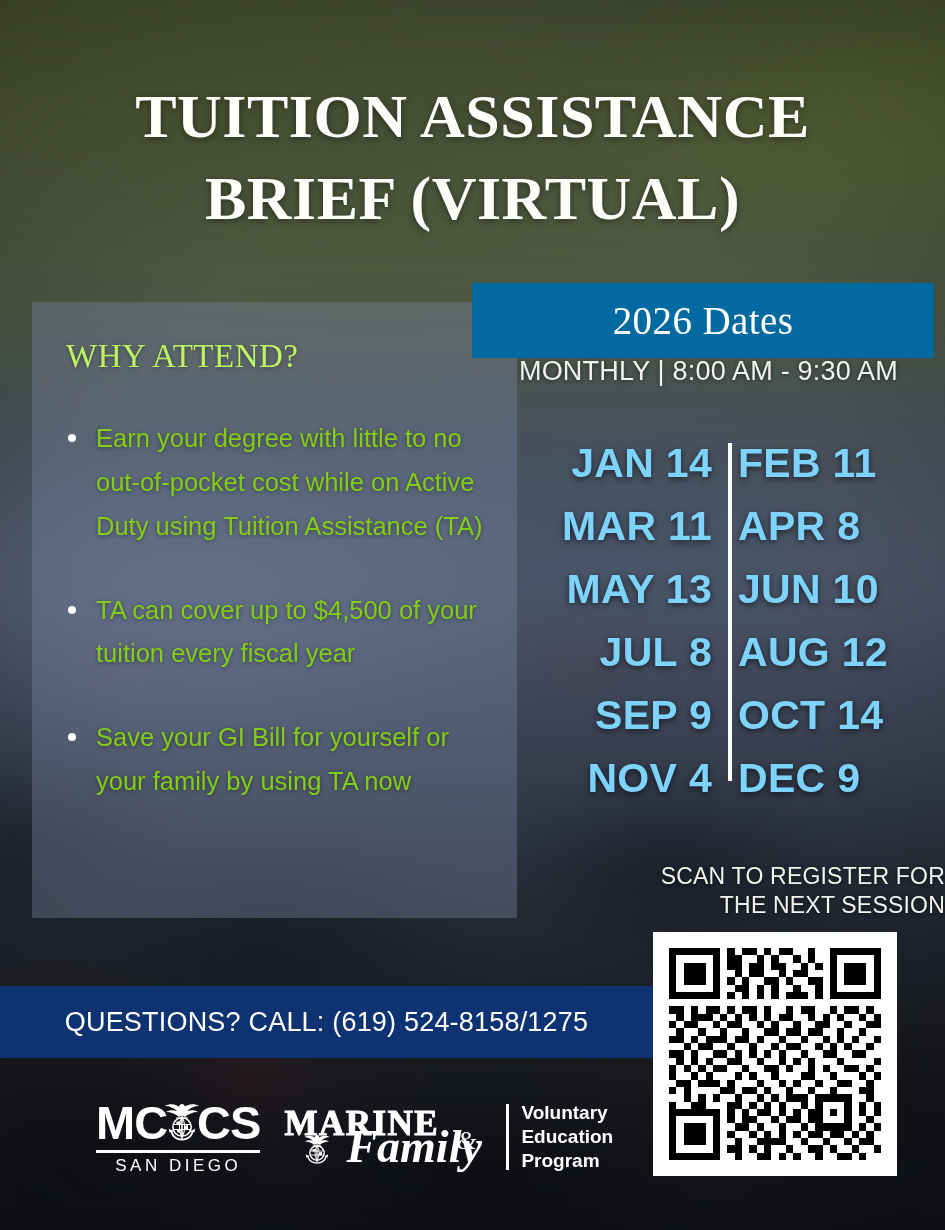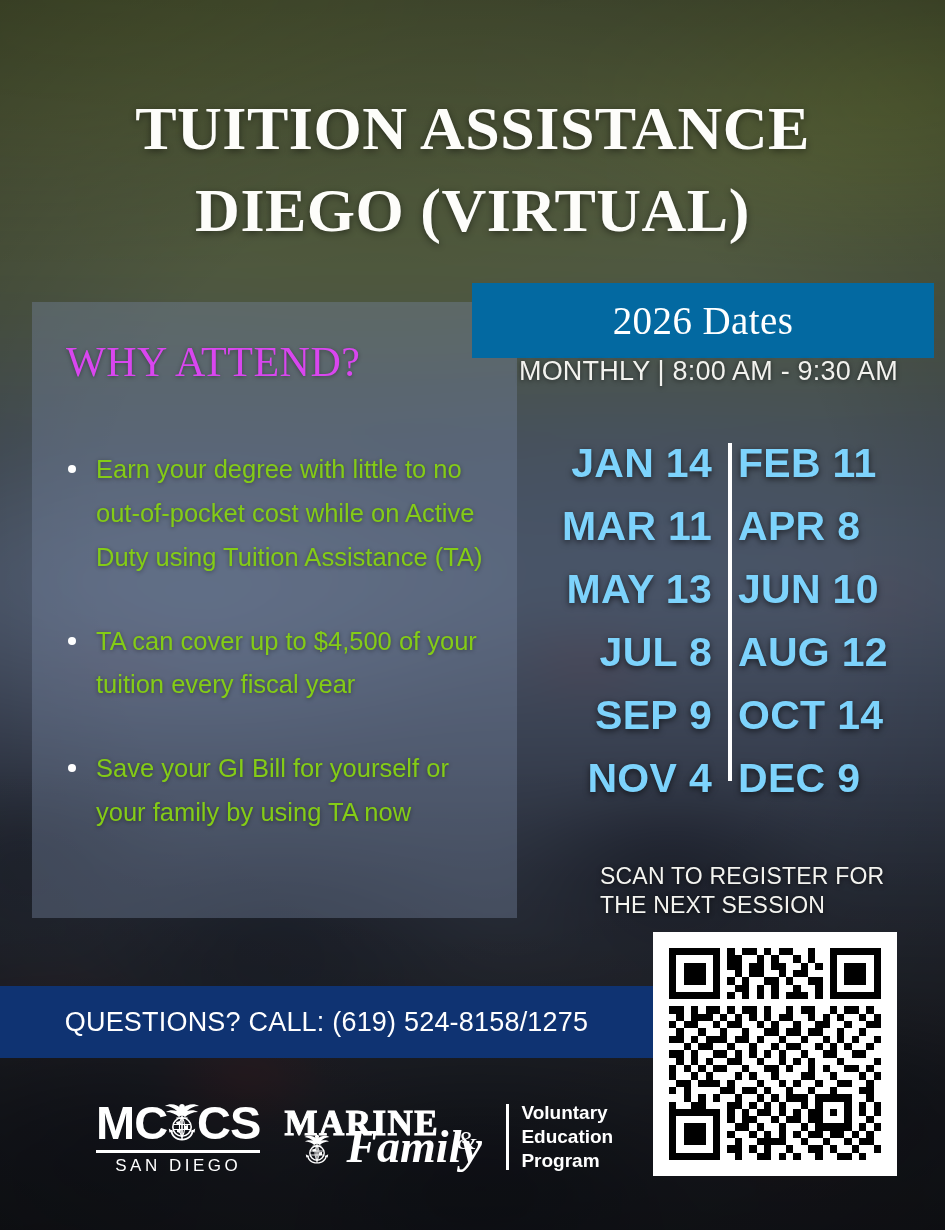--- a/index.html
+++ b/index.html
@@ -61,21 +61,21 @@
   }
   .bg-vignette{
     position:absolute; inset:0;
     background:
       linear-gradient(180deg, rgba(0,0,0,.20) 0%, rgba(0,0,0,0) 22%, rgba(0,0,0,0) 62%, rgba(0,0,0,.28) 100%),
       radial-gradient(circle at 50% 45%, rgba(0,0,0,0) 45%, rgba(0,0,0,.30) 100%);
   }
 
   
   .title{
-    position:absolute; left:0; right:0; top:88px;
+    position:absolute; left:0; right:0; top:76px;
     text-align:center;
     font-family:"Liberation Serif", serif;
     font-weight:700;
     font-size:62px;
     line-height:1.32;
     letter-spacing:.5px;
     color:#fdfdfa;
     text-shadow:0 2px 7px rgba(0,0,0,.45);
     padding:0 60px;
   }
@@ -84,24 +84,24 @@
   .left-panel{
     position:absolute;
     left:32px; top:302px;
     width:485px; height:616px;
     background:rgba(118,133,160,.40);
     padding:36px 30px 0 34px;
   }
   .why-heading{
     font-family:"Liberation Serif", serif;
     font-weight:400;
-    font-size:42px;
-    color:#d946ef;
+    font-size:33px;
+    color:#bef264;
     letter-spacing:.5px;
-    margin-bottom:62px;
+    margin-bottom:42px;
     text-shadow:0 1px 4px rgba(0,0,0,.35);
   }
   .bullets{ list-style:none; }
   .bullets li{
     position:relative;
     padding-left:30px;
     margin-bottom:40px;
     font-family:"Liberation Sans", sans-serif;
     font-size:25.5px;
     line-height:1.72;
@@ -176,21 +176,21 @@
   .date-cell.right{
     width:229px;
     text-align:left;
     padding-left:22px;
   }
 
   .scan-text{
     position:absolute;
     left:600px; top:862px;
     width:345px;
-    text-align:left;
+    text-align:right;
     font-family:"Liberation Sans", sans-serif;
     font-size:23px;
     line-height:1.28;
     color:#f4f4f0;
     letter-spacing:.2px;
     text-shadow:0 1px 5px rgba(0,0,0,.60);
   }
 
   .qr-wrap{
     position:absolute;
@@ -321,21 +321,21 @@
 </head>
 <body>
 
 <div class="poster">
 
   <div class="bg-photo"></div>
   <div class="bg-vignette"></div>
 
   <div class="title">
     <div>TUITION ASSISTANCE</div>
-    <div>DIEGO (VIRTUAL)</div>
+    <div>BRIEF (VIRTUAL)</div>
   </div>
 
   <div class="left-panel">
     <div class="why-heading">WHY ATTEND?</div>
     <ul class="bullets">
       <li>Earn your degree with little to no out-of-pocket cost while on Active Duty using Tuition Assistance (TA)</li>
       <li>TA can cover up to $4,500 of your tuition every fiscal year</li>
       <li>Save your GI Bill for yourself or your family by using TA now</li>
     </ul>
   </div>

